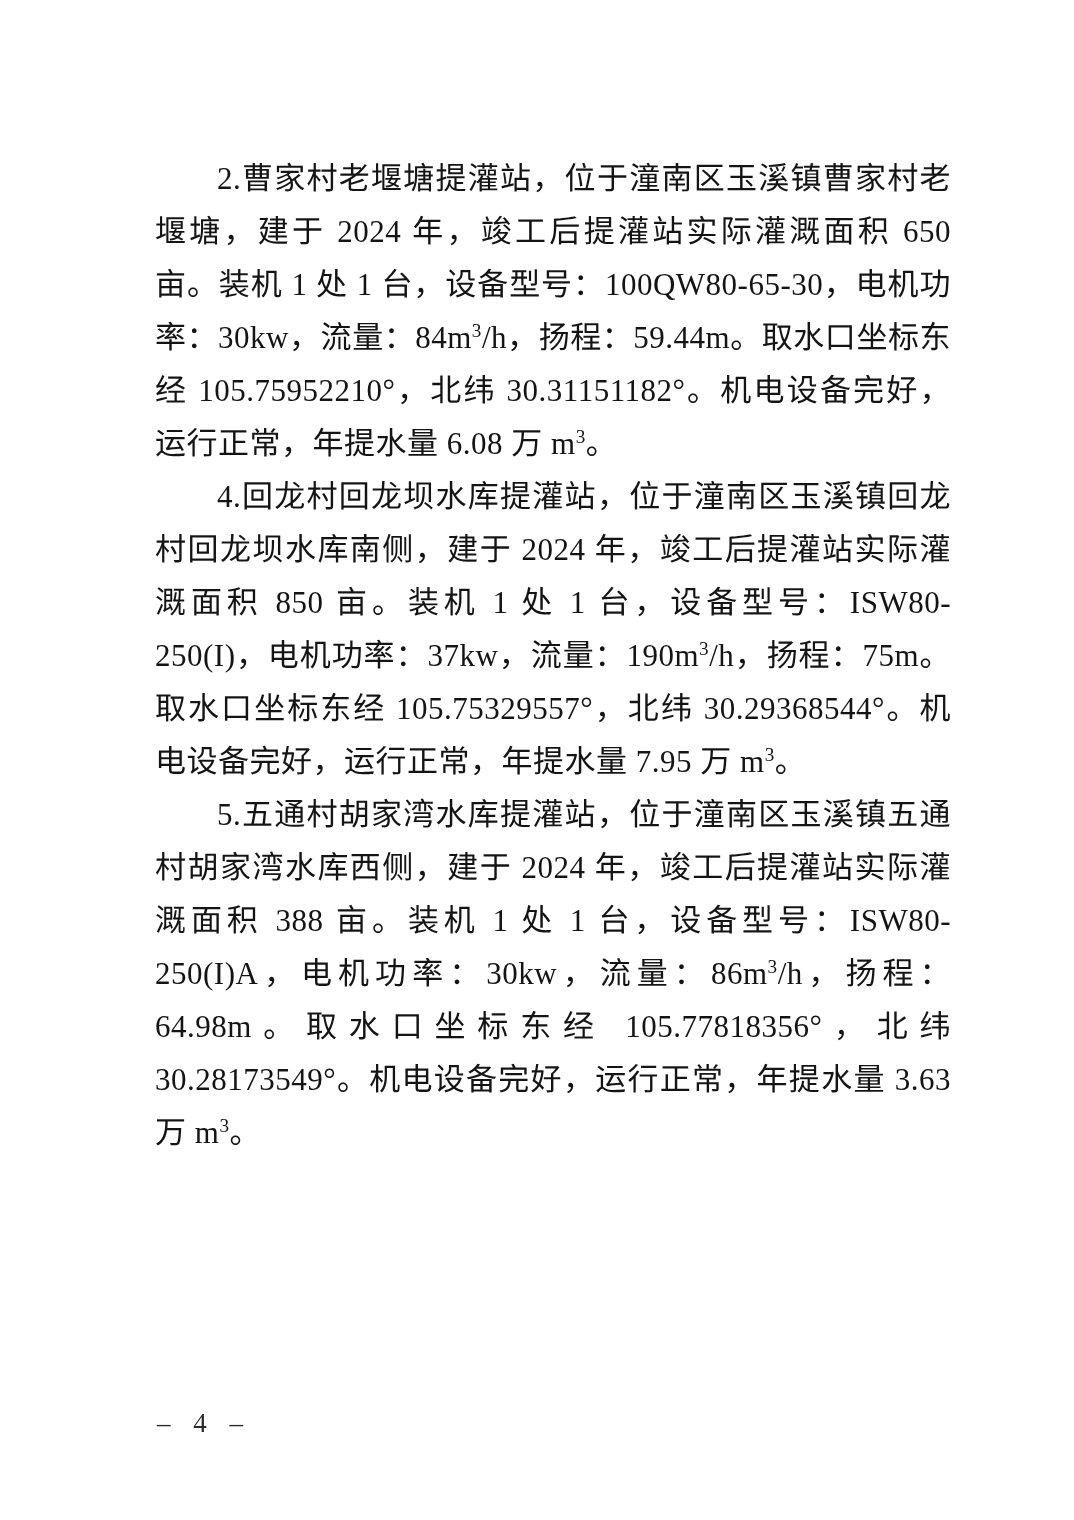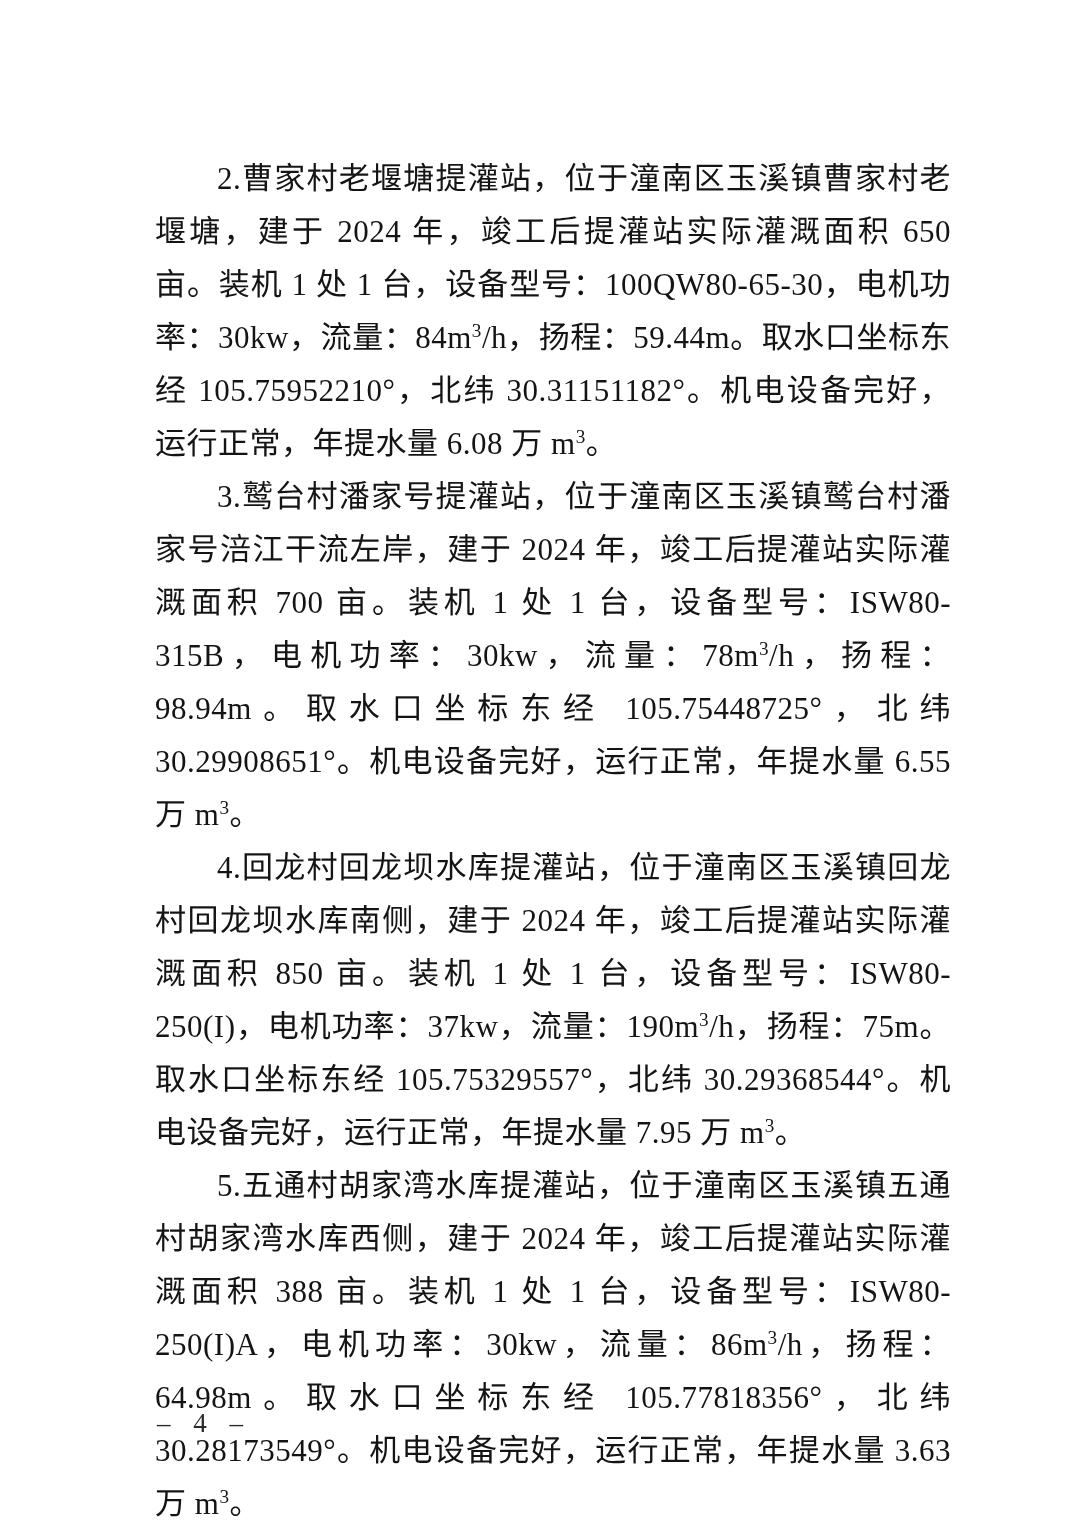--- a/index.html
+++ b/index.html
@@ -47,18 +47,17 @@
     letter-spacing: 8px;
     white-space: pre;
   }
 </style>
 </head>
 <body>
 
 <div class="page">
   <div class="doc-body">
       <p class="para"><span>2.曹家村老堰塘提灌站，位于潼南区玉溪镇曹家村老堰塘，建于 2024 年，竣工后提灌站实际灌溉面积 650 亩。装机 1 处 1 台，设备型号：100QW80-65-30，电机功率：30kw，流量：84m</span><sup>3</sup><span>/h，扬程：59.44m。取水口坐标东经 105.75952210°，北纬 30.31151182°。机电设备完好，运行正常，年提水量 6.08 万 m</span><sup>3</sup><span>。</span></p>
-      <p class="para"><span>3.鹫台村潘家号提灌站，位于潼南区玉溪镇鹫台村潘家号涪江干流左岸，建于 2024 年，竣工后提灌站实际灌溉面积 700 亩。装机 1 处 1 台，设备型号：ISW80-315B，电机功率：30kw，流量：78m</span><sup>3</sup><span>/h，扬程：98.94m。取水口坐标东经 105.75448725°，北纬 30.29908651°。机电设备完好，运行正常，年提水量 6.55 万 m</span><sup>3</sup><span>。</span></p>
       <p class="para"><span>4.回龙村回龙坝水库提灌站，位于潼南区玉溪镇回龙村回龙坝水库南侧，建于 2024 年，竣工后提灌站实际灌溉面积 850 亩。装机 1 处 1 台，设备型号：ISW80-250(I)，电机功率：37kw，流量：190m</span><sup>3</sup><span>/h，扬程：75m。取水口坐标东经 105.75329557°，北纬 30.29368544°。机电设备完好，运行正常，年提水量 7.95 万 m</span><sup>3</sup><span>。</span></p>
       <p class="para"><span>5.五通村胡家湾水库提灌站，位于潼南区玉溪镇五通村胡家湾水库西侧，建于 2024 年，竣工后提灌站实际灌溉面积 388 亩。装机 1 处 1 台，设备型号：ISW80-250(I)A，电机功率：30kw，流量：86m</span><sup>3</sup><span>/h，扬程：64.98m。取水口坐标东经 105.77818356°，北纬 30.28173549°。机电设备完好，运行正常，年提水量 3.63 万 m</span><sup>3</sup><span>。</span></p>
     </div>
   <div class="page-number">– 4 –</div>
 </div>
 
 </body></html>

